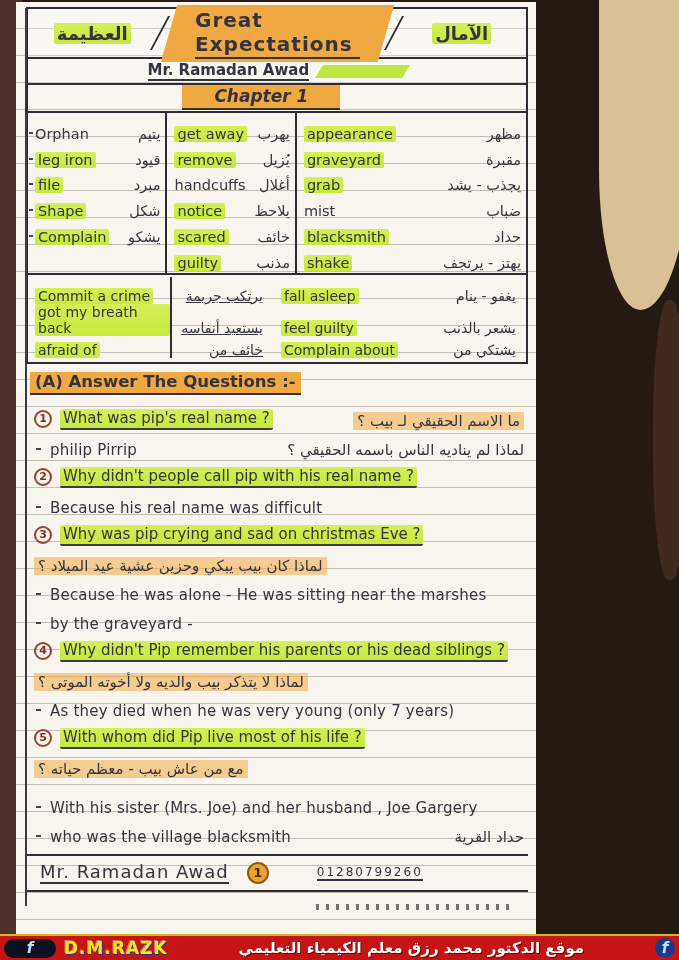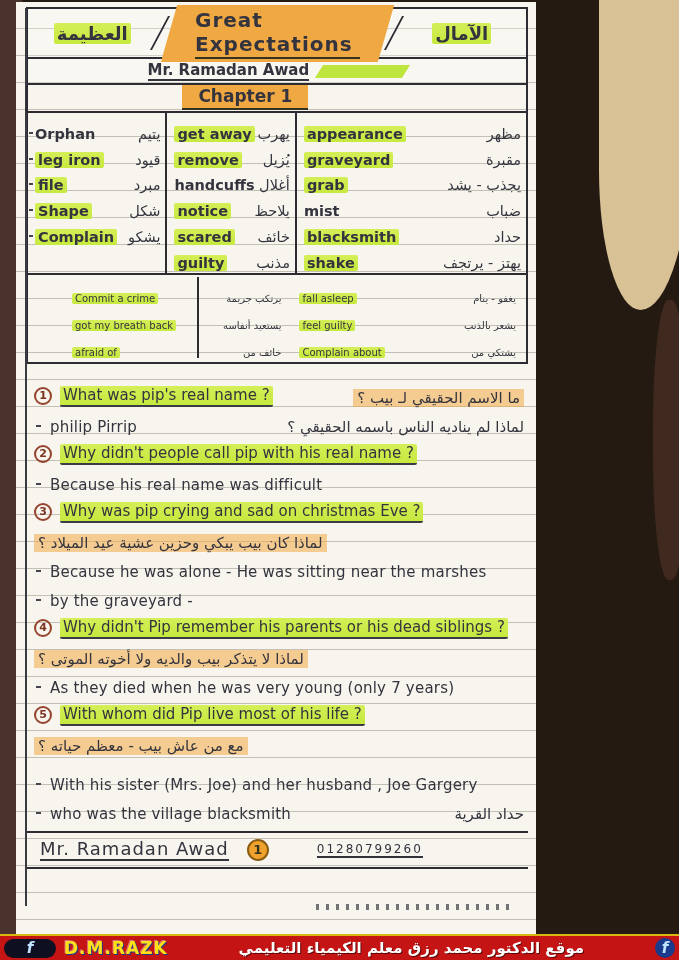--- a/index.html
+++ b/index.html
@@ -26,35 +26,35 @@
   .slash { width:2px; height:34px; background:#2c2c32; transform:skewX(-28deg); margin:0 8px; }
   .h-title-wrap { flex:1; display:flex; justify-content:center; }
   .h-title-box { background:#f0a843; transform:skewX(-16deg); padding:3px 26px; }
   .h-title-box > span { display:inline-block; transform:skewX(16deg); font-size:20px; font-weight:bold; letter-spacing:1px; border-bottom:2px solid #33331f; padding-bottom:1px; }
   .h-row2 { border-top:2px solid #2c2c32; height:26px; display:flex; align-items:center; padding-left:24%; }
   .teacher { font-size:15px; font-weight:bold; border-bottom:2px solid #33333b; }
   .green-bar { flex:1; max-width:200px; height:13px; margin-left:10px; margin-right:120px; background:#bfe63e; transform:skewX(-32deg); }
 
   
   .chapter-row { border:2.5px solid #2c2c32; border-top:none; height:28px; position:relative; }
-  .chapter { position:absolute; left:31%; top:0; background:#f0a843; font-size:17px; font-weight:bold; padding:1px 16px 2px; border-bottom:2px solid #33331f; }
+  .chapter { position:absolute; left:31%; top:0; background:#f0a843; font-size:17px; font-weight:bold; padding:1px 32px 2px; border-bottom:2px solid #33331f;font-style:italic; }
 
   
   .vtable { border:2.5px solid #2c2c32; border-top:none; }
   .vt1 { display:grid; grid-template-columns:28% 26% 46%; }
   .vcol { padding:3px 5px 2px 7px; }
   .vcol.b { border-right:2px solid #2c2c32; }
   .vrow { display:flex; justify-content:space-between; align-items:flex-end; height:25.8px; font-size:14.5px; position:relative; }
-  .vrow .en { font-weight:700; }
+  .vrow .en { font-weight:400; }
   .vrow .ar { direction:rtl; font-size:14.5px; }
   .vcol1 .vrow::before { content:""; position:absolute; left:-6px; bottom:8px; width:4px; height:2px; background:#44444e; }
   .vt2 { border-top:2.5px solid #2c2c32; padding:2px 0 4px; }
-  .vt2row { display:grid; grid-template-columns:29% 21% 26% 24%; height:27px; align-items:end; font-size:10px;margin-left:37px; }
+  .vt2row { display:grid; grid-template-columns:29% 21% 26% 24%; height:27px; align-items:end; font-size:14px; }
   .vt2row .c1 { border-right:2px solid #2c2c32; padding-left:7px; height:100%; display:flex; align-items:flex-end; }
-  .vt2row .a1 { direction:rtl; text-align:right; padding-right:14px; }
+  .vt2row .a1 { direction:rtl; text-align:right; padding-right:14px;text-decoration:underline; }
   .vt2row .c2 { padding-left:4px; }
   .vt2row .a2 { direction:rtl; text-align:right; padding-right:10px; }
 
   .hl-g { background:linear-gradient(#d4ef58,#c6e93e); padding:0 3px; border-radius:2px; }
   .hl-o { background:#f0a843; padding:0 5px; }
   .tint-o { background:rgba(242,168,67,.55); padding:0 4px; }
 
   
   .section-a { display:flex; justify-content:space-between; align-items:center; padding:8px 6px 4px 4px; }
   .sa-en { font-size:16.5px; font-weight:bold; border-bottom:2.5px solid #33333b; padding-bottom:2px; }
@@ -227,20 +227,21 @@
               <span class="hl-g">afraid of</span>
             </span>
           <span class="a1">خائف من</span>
           <span class="c2"><span class="hl-g">Complain about</span></span>
           <span class="a2">يشتكي من</span>
         </div>
       </div>
     </div>
 
     <div class="section-a">
+      <span class="sa-en hl-o">(A) Answer The Questions :-</span>
     </div>
 
     <div class="qa">
       <div class="line qline">
         <span class="qnum">1</span>
         <span class="qtext hl-g">What was pip's real name ?</span>
         <span class="qar-inline tint-o">ما الاسم الحقيقي لـ بيب ؟</span>
       </div>
       <div class="line aline">
         <span class="ans">philip Pirrip</span>

